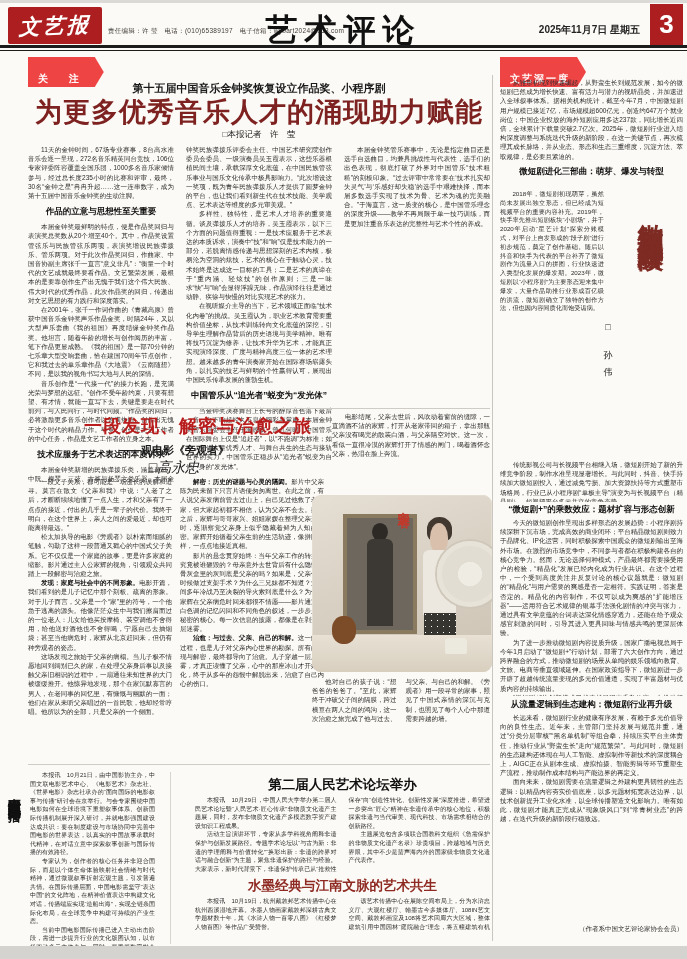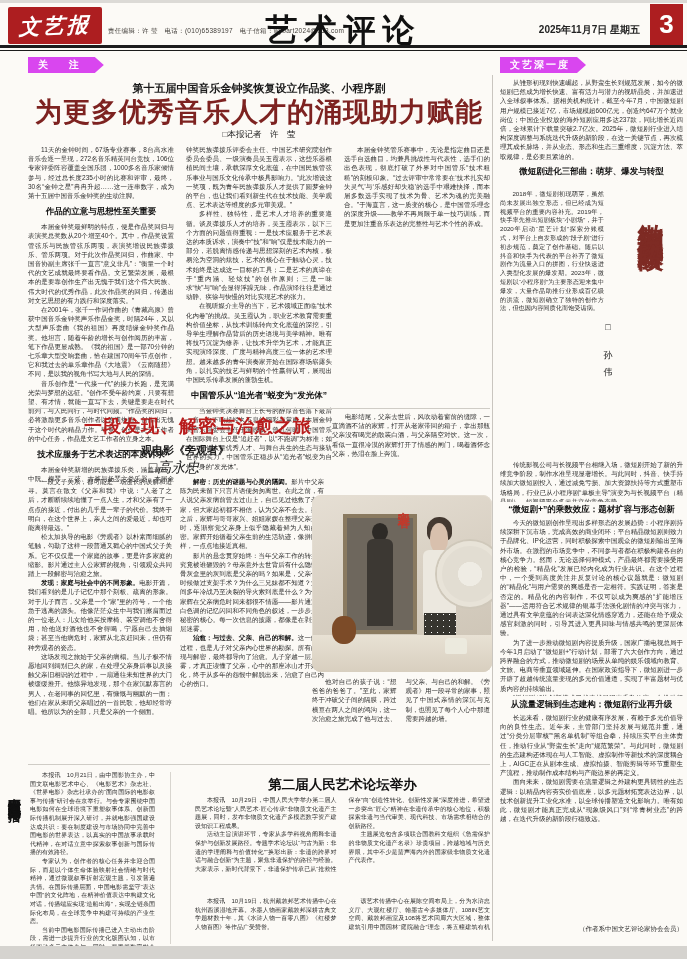--- a/index.html
+++ b/index.html
@@ -14,22 +14,22 @@
              font-weight:bold;font-size:21px;letter-spacing:3px;transform:rotate(-2deg) skewX(-4deg);}
   .editor-line{left:108px;top:27px;font-size:6.5px;color:#44403c;letter-spacing:.3px;}
   .section-title{left:0;top:9px;width:687px;text-align:center;font-size:32px;font-weight:900;
                  letter-spacing:7px;color:#111;}
   .date-line{left:520px;top:23px;width:120px;font-size:10px;font-weight:bold;color:#222;text-align:right;}
   .page-no{left:650px;top:4px;width:33px;height:41px;background:#ad1e20;color:#fff;font-size:26px;
            font-weight:900;display:flex;align-items:center;justify-content:center;}
   .rule-thick{left:0;top:45px;width:687px;height:2.5px;background:#1c1c1c;}
   .rule-thin{left:0;top:49.5px;width:687px;height:1px;background:#1c1c1c;}
   
-  .tag{height:16px;background:#d946ef;color:#fff;font-size:10px;font-weight:bold;
-       display:flex;align-items:center;padding:0 16px 0 10px;
+  .tag{height:16px;background:#ef4444;color:#fff;font-size:10px;font-weight:bold;
+       display:flex;align-items:center;padding:14px 16px 0 10px;
        clip-path:polygon(0 0,calc(100% - 9px) 0,100% 50%,calc(100% - 9px) 100%,0 100%);}
   .tag-left{left:28px;top:57px;letter-spacing:9px;}
   .tag-right{left:500px;top:57px;letter-spacing:2px;}
   
   .kicker{left:28px;top:81px;width:462px;text-align:center;font-size:11px;font-weight:bold;color:#1a1a1a;}
   .main-headline{left:28px;top:94px;width:462px;text-align:center;font-size:27px;font-weight:900;
                  color:#7d2220;letter-spacing:1px;}
   .main-byline{left:28px;top:129px;width:462px;text-align:center;font-size:8.5px;color:#222;}
   .main-body{left:28px;top:145px;width:462px;height:341px;column-count:3;column-gap:12px;
              column-fill:auto;overflow:hidden;}
@@ -214,20 +214,21 @@
   </div>
   <div class="abs btm-rule"></div>
 
   <div class="abs forum-headline">第二届人民艺术论坛举办</div>
   <div class="abs forum-body s6">
     <p>本报讯　10月29日，中国人民大学举办第二届人民艺术论坛暨“人民艺术·匠心传承”非物质文化遗产主题展，同时，发布非物质文化遗产多模态数字资产建设知识工程成果。</p>
     <p>活动主旨演讲环节，专家从多学科视角阐释非遗保护与创新发展路径。专题学术论坛以“与古为新：非遗的学理阐释与价值转化”“换彩出新：非遗的跨界对话与融合创新”为主题，聚焦非遗保护的路径与经验。大家表示，新时代背景下，非遗保护传承已从“抢救性保存”向“创造性转化、创新性发展”深度推进，希望进一步突出“匠心”精神在非遗传承中的核心地位，积极探索非遗与当代审美、现代科技、市场需求相结合的创新路径。</p>
     <p>主题展览包含多项联合国教科文组织《急需保护的非物质文化遗产名录》珍贵项目，跨越地域与历史界限，其中不少是蜚声海内外的国家级非物质文化遗产代表作。</p>
   </div>
 
+  <div class="abs ink-headline">水墨经典与江南文脉的艺术共生</div>
   <div class="abs ink-body s6">
     <p>本报讯　10月19日，杭州戴敦邦艺术传播中心在杭州西溪湿地开幕。水墨人物画家戴敦邦深耕古典文学题材数十年，其《水浒人物一百零八图》《红楼梦人物百图》等作品广受赞誉。</p>
     <p>该艺术传播中心在展陈空间布局上，分为水浒忠义厅、大观红楼厅、翰墨古今多媒体厅、108IN艺文空间、戴敦邦画室及108将艺术回廊六大区域，整体建筑引用中国园林“庭院融合”理念，将五幢建筑有机串联成一个整体院落，粉墙黛瓦、小桥流水的建筑风格，极具江南地域风情与人文特色。</p>
 
   </div>
 
   <div class="abs bottom-bar"></div>
 </div>
 
 </body></html>

